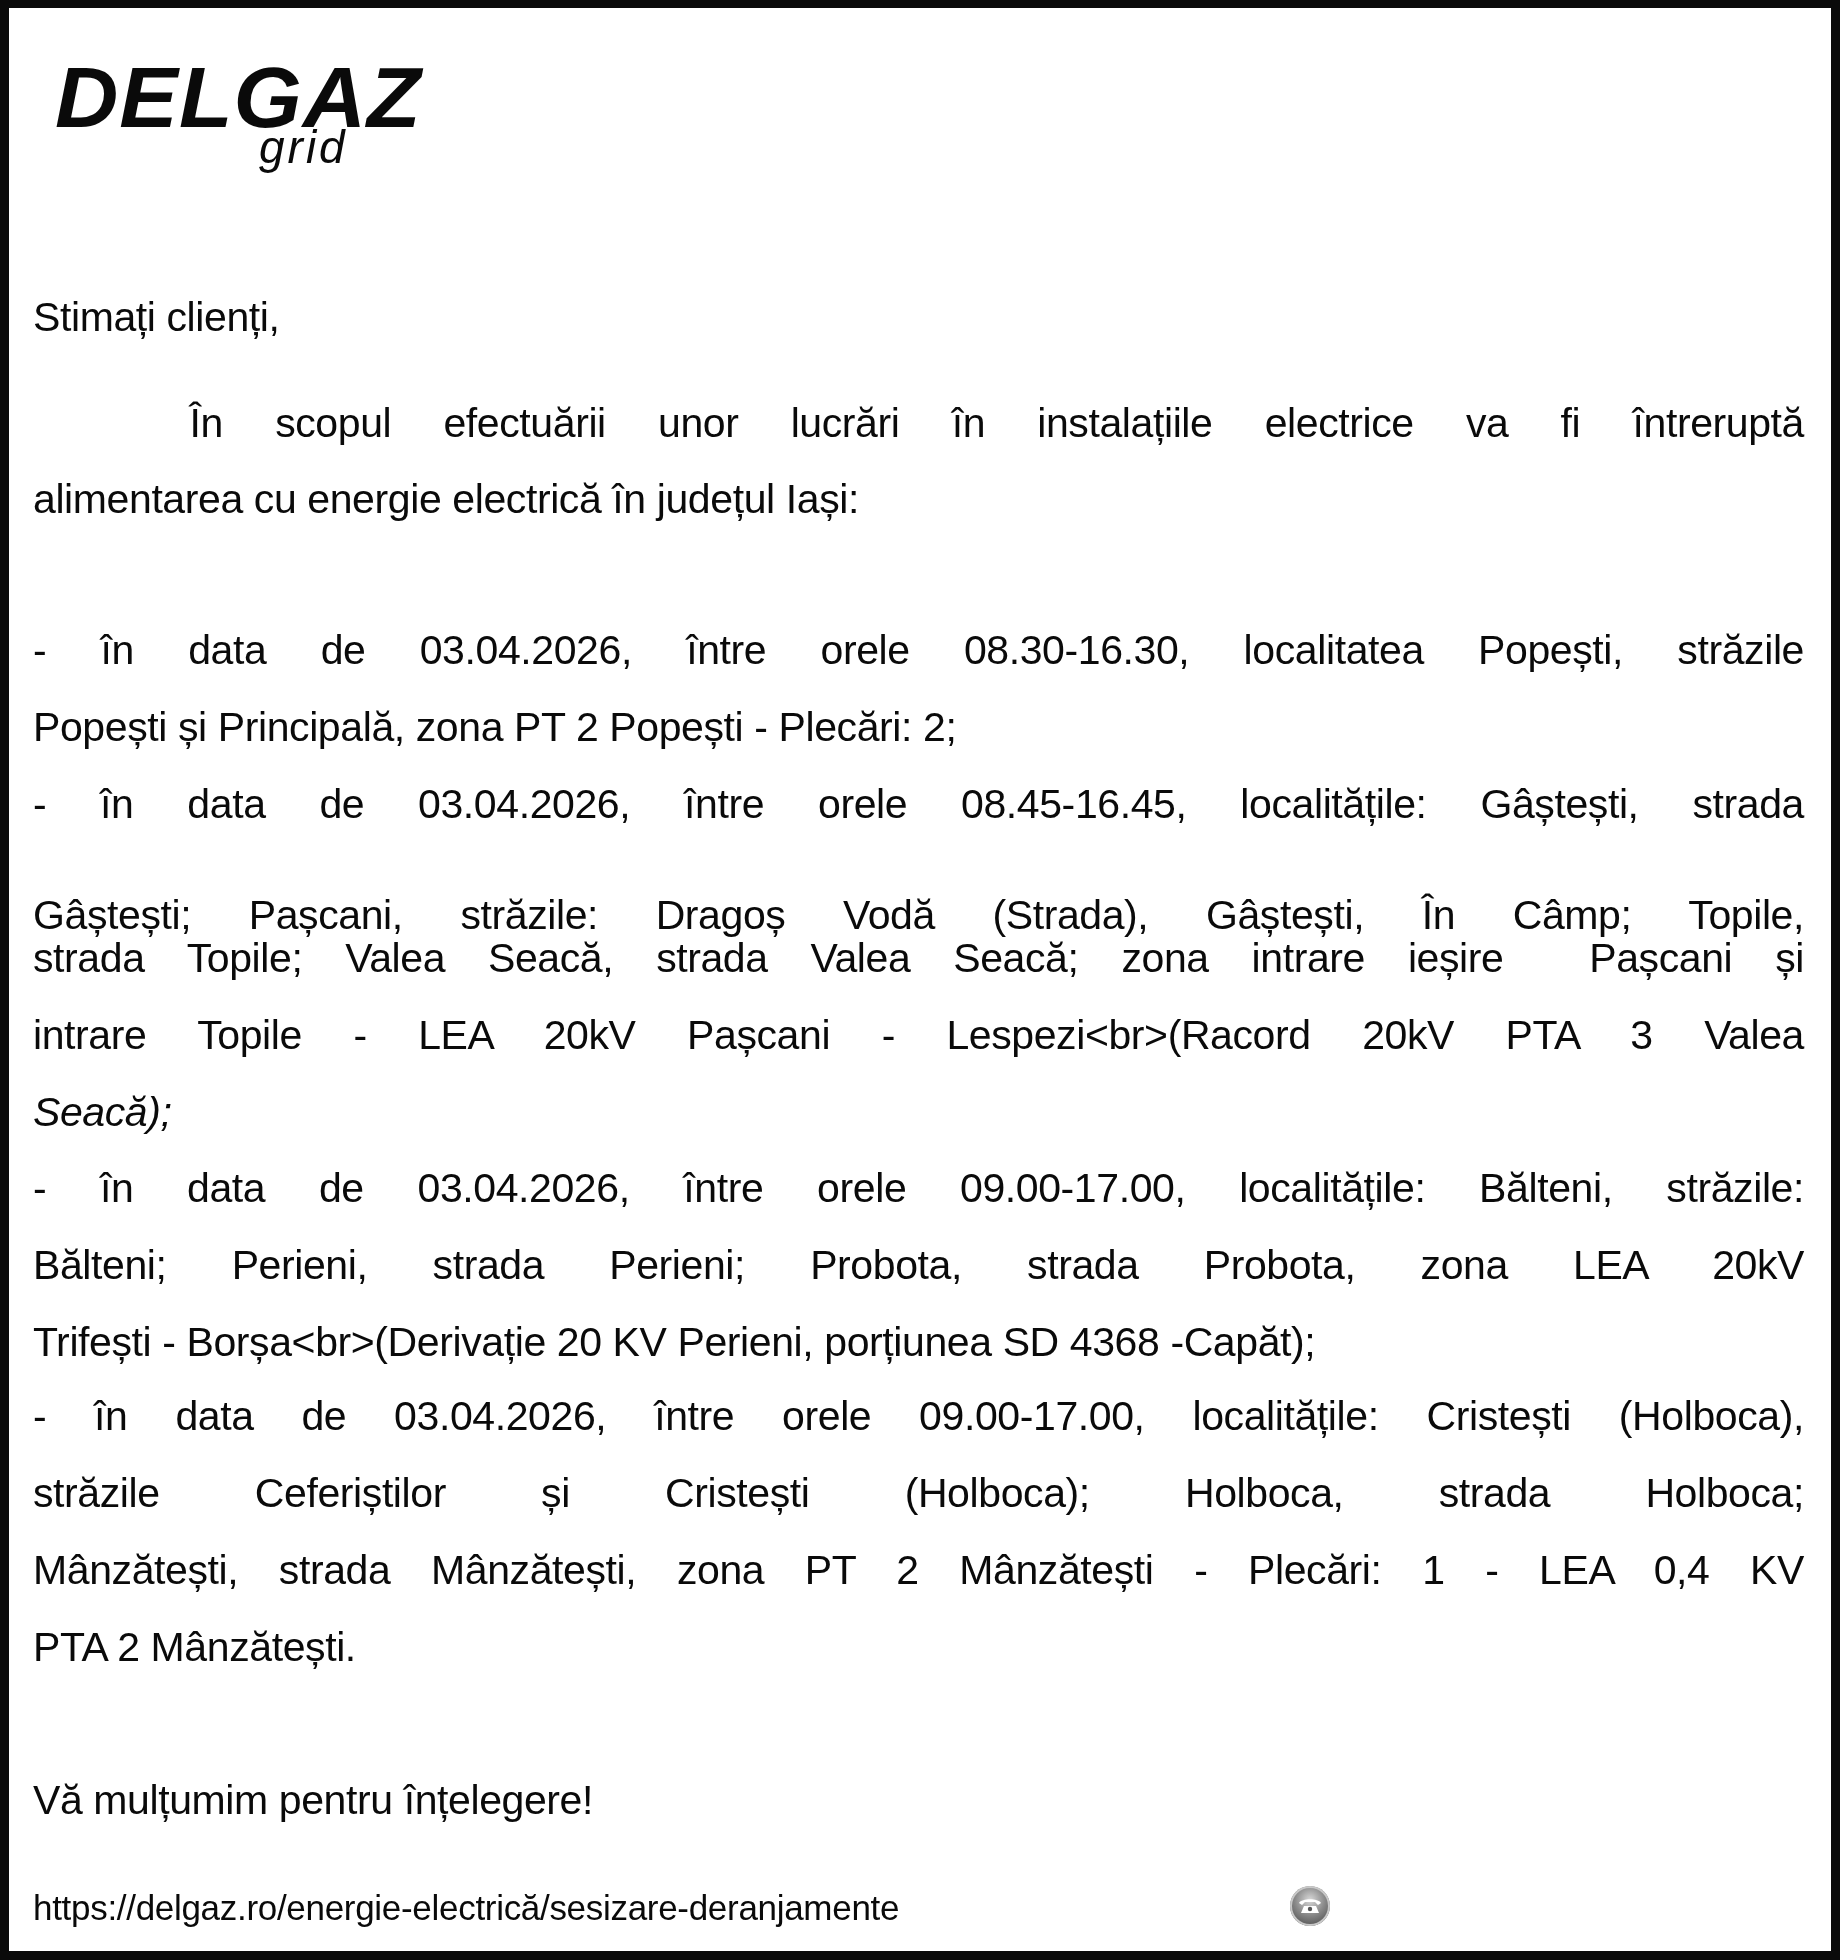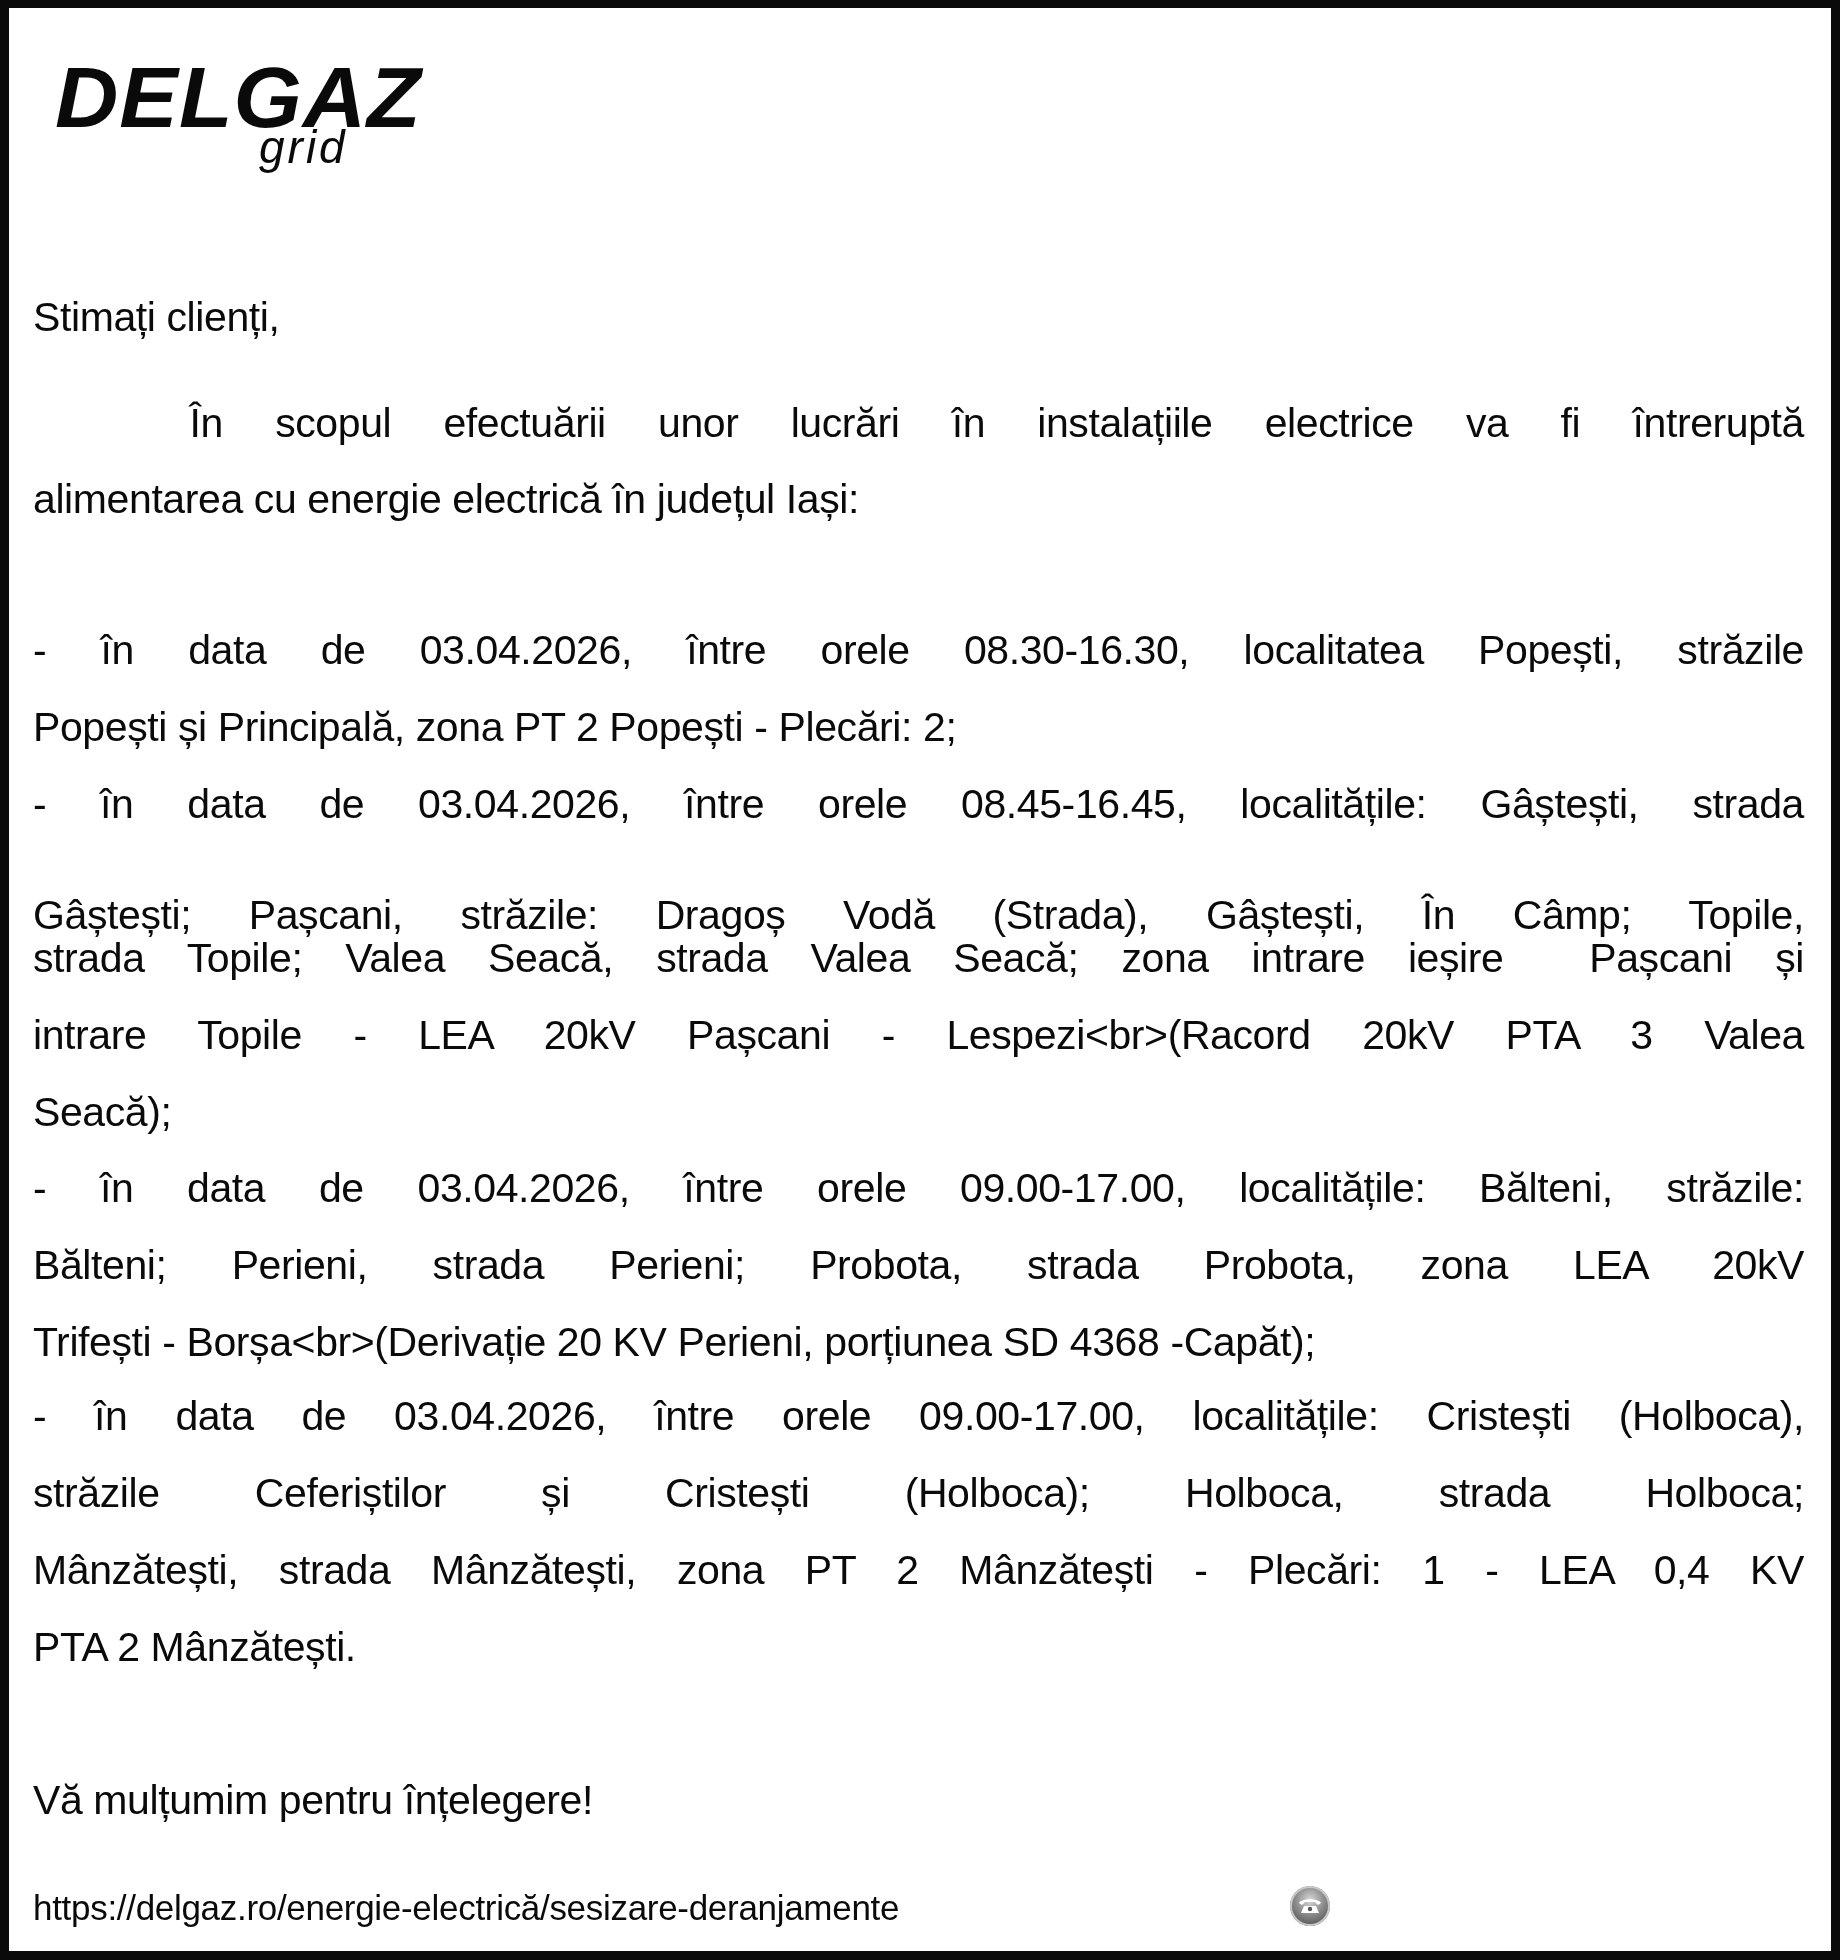--- a/index.html
+++ b/index.html
@@ -46,21 +46,21 @@
 <div>
   <div>
     <div class="line j" style="top:624px;">- în data de 03.04.2026, între orele 08.30-16.30, localitatea Popești, străzile</div>
     <div class="line" style="top:701px;">Popești și Principală, zona PT 2 Popești - Plecări: 2;</div>
   </div>
   <div>
     <div class="line j" style="top:778px;">- în data de 03.04.2026, între orele 08.45-16.45, localitățile: Gâștești, strada</div>
     <div class="line j" style="top:855px;margin-top:34px;">Gâștești; Pașcani, străzile: Dragoș Vodă (Strada), Gâștești, În Câmp; Topile,</div>
     <div class="line j" style="top:932px; white-space: pre;">strada Topile; Valea Seacă, strada Valea Seacă; zona intrare ieșire  Pașcani și</div>
     <div class="line j" style="top:1009px;">intrare Topile - LEA 20kV Pașcani - Lespezi&lt;br&gt;(Racord 20kV PTA 3 Valea</div>
-    <div class="line" style="top:1086px;">Seacă);</div>
+    <div class="line" style="top:1086px;font-style:italic;">Seacă);</div>
   </div>
   <div>
     <div class="line j" style="top:1162px;">- în data de 03.04.2026, între orele 09.00-17.00, localitățile: Bălteni, străzile:</div>
     <div class="line j" style="top:1239px;">Bălteni; Perieni, strada Perieni; Probota, strada Probota, zona LEA 20kV</div>
     <div class="line" style="top:1316px;">Trifești - Borșa&lt;br&gt;(Derivație 20 KV Perieni, porțiunea SD 4368 -Capăt);</div>
   </div>
   <div>
     <div class="line j" style="top:1390px;">- în data de 03.04.2026, între orele 09.00-17.00, localitățile: Cristești (Holboca),</div>
     <div class="line j" style="top:1467px;">străzile Ceferiștilor și Cristești (Holboca); Holboca, strada Holboca;</div>
     <div class="line j" style="top:1544px;">Mânzătești, strada Mânzătești, zona PT 2 Mânzătești - Plecări: 1 - LEA 0,4 KV</div>

